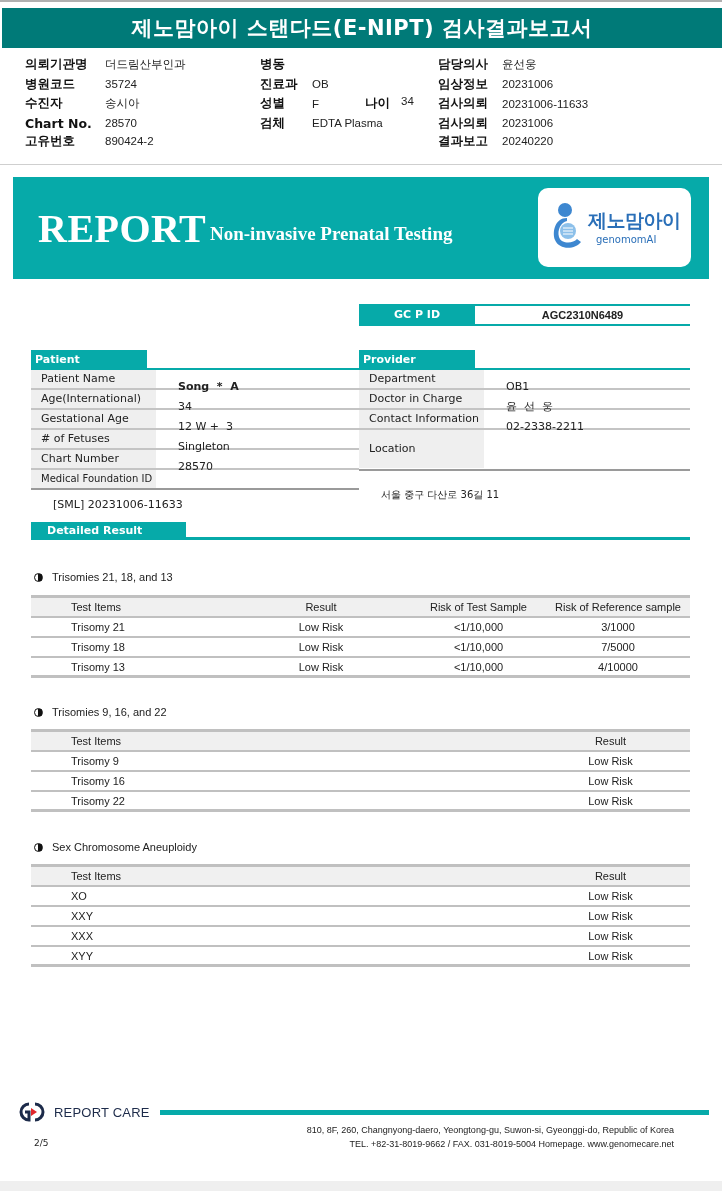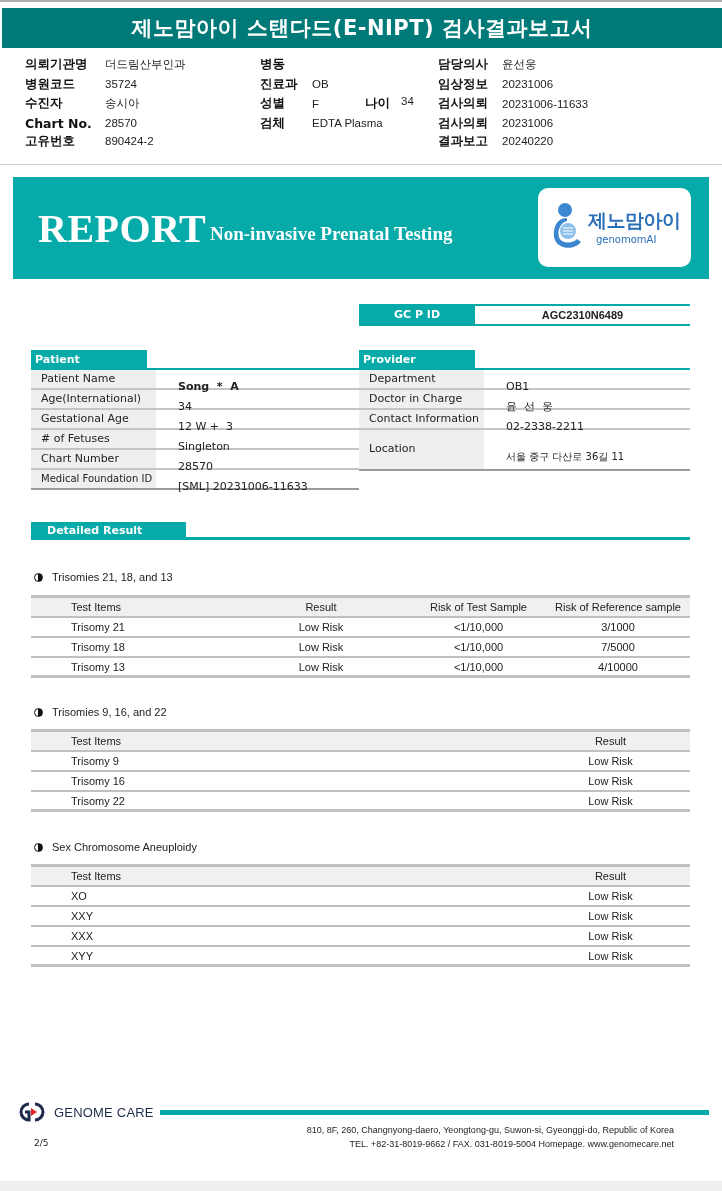--- a/index.html
+++ b/index.html
@@ -33,21 +33,21 @@
   .gcp-val { flex: 1; text-align: center; font-size: 11px; font-weight: bold; line-height: 18px; color: #222; font-family: "Liberation Sans", sans-serif; }
 
   .info { position: absolute; top: 350px; font-size: 11px; }
   .info-left { left: 31px; width: 328px; }
   .info-right { left: 359px; width: 331px; }
   .info-head { height: 20px; border-bottom: 2px solid #06aaa9; }
   .info-head span { display: inline-block; background: #06aaa9; color: #fff; font-weight: bold; font-size: 11px; padding: 0 4px; height: 20px; line-height: 20px; }
   .info-left .info-head span { width: 116px; }
   .info-right .info-head span { width: 116px; }
   .info-row { display: flex; height: 20px; border-bottom: 2px solid #c4c4c4; }
-  .info-row:last-child { border-bottom: 2px solid #9a9a9a; }
+  .info-row:last-child { border-bottom: 2px solid #9a9a9a; flex-direction: column; }
   .info-row .k { width: 125px; background: #efefef; padding-left: 10px; line-height: 18px; color: #222; }
   .info-row .v { flex: 1; padding-left: 22px; line-height: 18px; color: #222; margin-top: 8px; }
   .info-row .k.small { font-size: 10px; }
   .info-row.tall { height: 41px; }
   .info-row.tall .k, .info-row.tall .v { line-height: 38px; }
   .info-row.tall .v { font-size: 10px; }
   .bold { font-weight: bold; }
 
   .detail-head { position: absolute; left: 31px; top: 519px; width: 659px; height: 21px; border-bottom: 3px solid #06aaa9; }
   .detail-head span { display: inline-block; width: 155px; height: 18px; background: #06aaa9; color: #fff; font-weight: bold; font-size: 11px; line-height: 18px; padding-left: 16px; }
@@ -304,21 +304,21 @@
     <div class="c2">Low Risk</div>
   </div>
 </div>
 
 <div class="footer-logo">
   <svg width="34" height="22" viewBox="0 0 34 22">
     <path d="M13 3 A8 8 0 1 0 13 19 L13 11 L9 11" fill="none" stroke="#1d2b4a" stroke-width="3"></path>
     <path d="M19 3 A8 8 0 1 1 19 19" fill="none" stroke="#1d2b4a" stroke-width="3"></path>
     <path d="M15 7 L21 11 L15 15 Z" fill="#e0262b"></path>
   </svg>
-  <span class="footer-logo-text">GENOME CARE</span>
+  <span class="footer-logo-text">REPORT CARE</span>
 </div>
 <div class="footer-bar"></div>
 <div class="page-num">2/5</div>
 <div class="addr">
   <div>810, 8F, 260, Changnyong-daero, Yeongtong-gu, Suwon-si, Gyeonggi-do, Republic of Korea</div>
   <div>TEL. +82-31-8019-9662 / FAX. 031-8019-5004 Homepage. www.genomecare.net</div>
 </div>
 <div class="bottom-strip"></div>
 
 </body></html>

